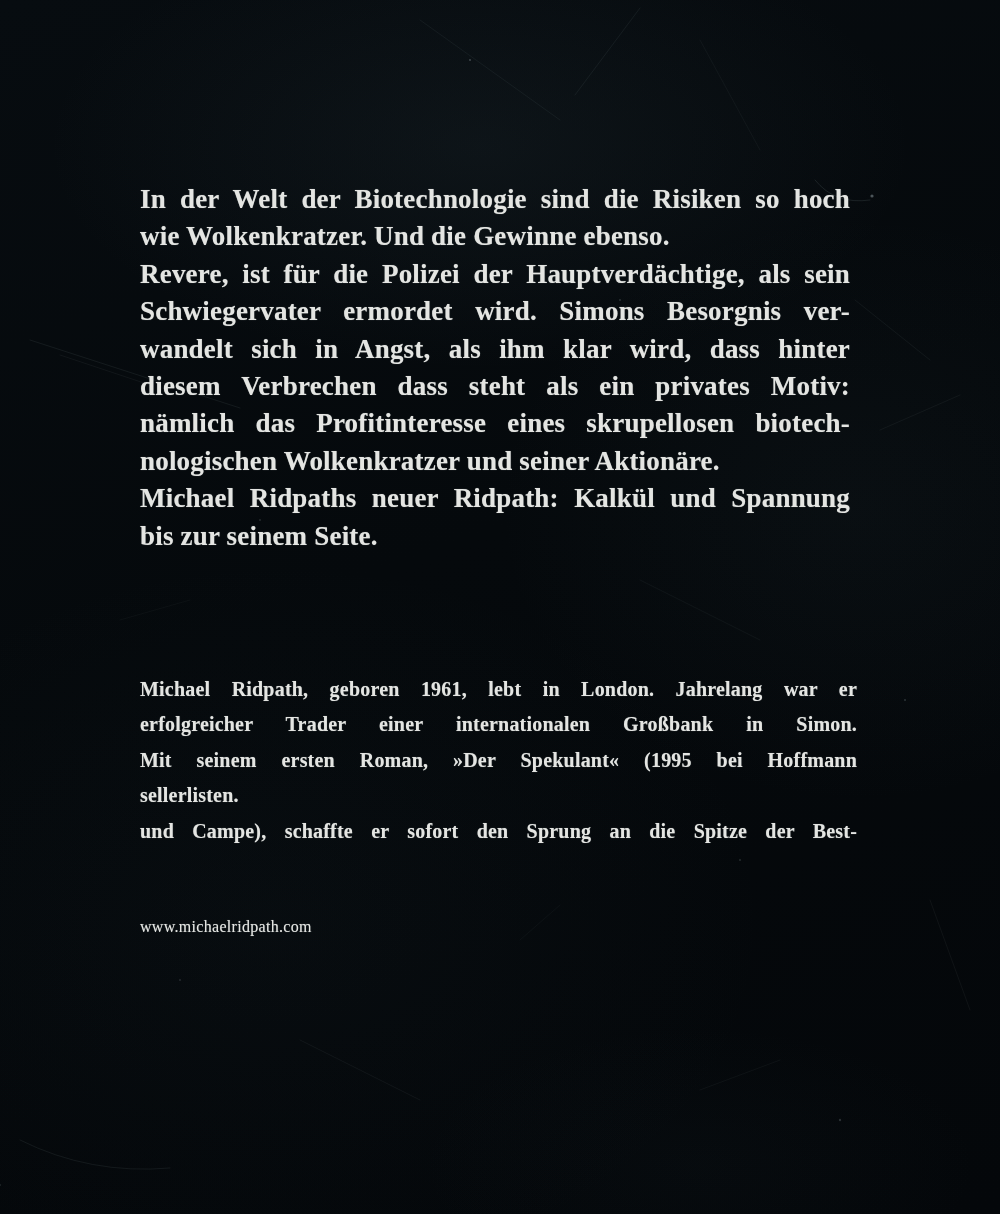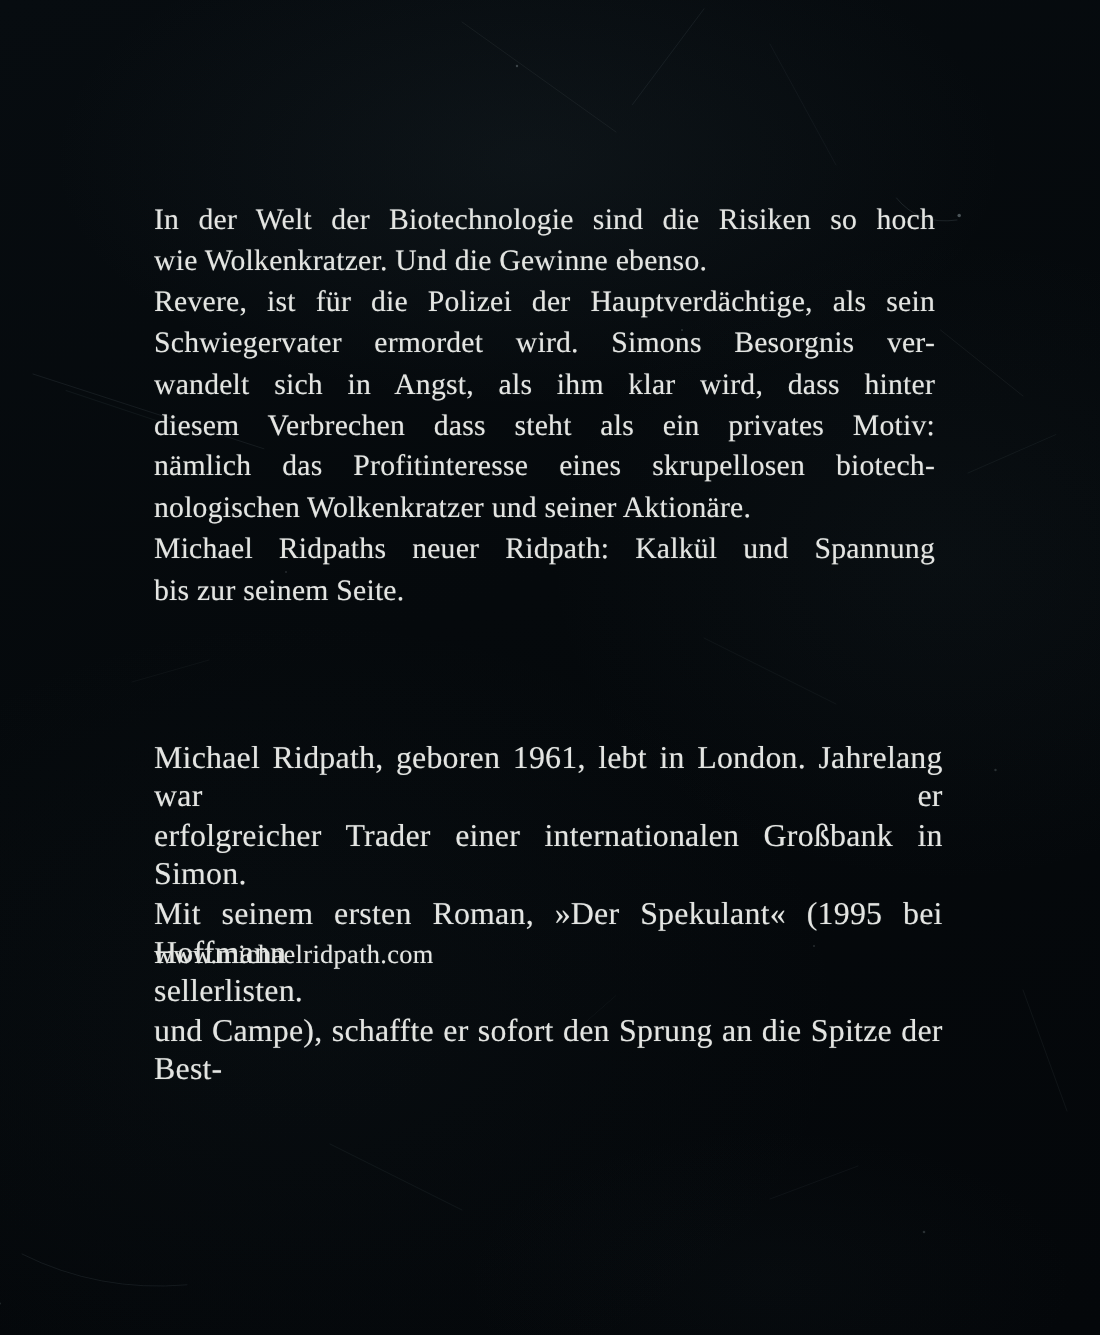--- a/index.html
+++ b/index.html
@@ -42,32 +42,32 @@
     width: 710px;
     font-size: 27px;
     line-height: 37.4px;
     letter-spacing: 0.2px;
   }
   .bio {
     position: absolute;
     left: 140px;
     top: 672px;
     width: 717px;
-    font-size: 29px;
+    font-size: 20px;
     line-height: 35.4px;
     letter-spacing: 0.2px;
   }
   .website {
     position: absolute;
     left: 140px;
-    top: 855px;
-    font-size: 24px;
+    top: 918px;
+    font-size: 16px;
     letter-spacing: 0.3px;
   }
-  .line { min-height: 1em; }
+  .line { min-height: 1em; font-weight: bold; }
   .line.j {
     text-align: justify;
     text-align-last: justify;
   }
 </style>
 </head>
 <body>
 
 <div class="cover"></div>
 

